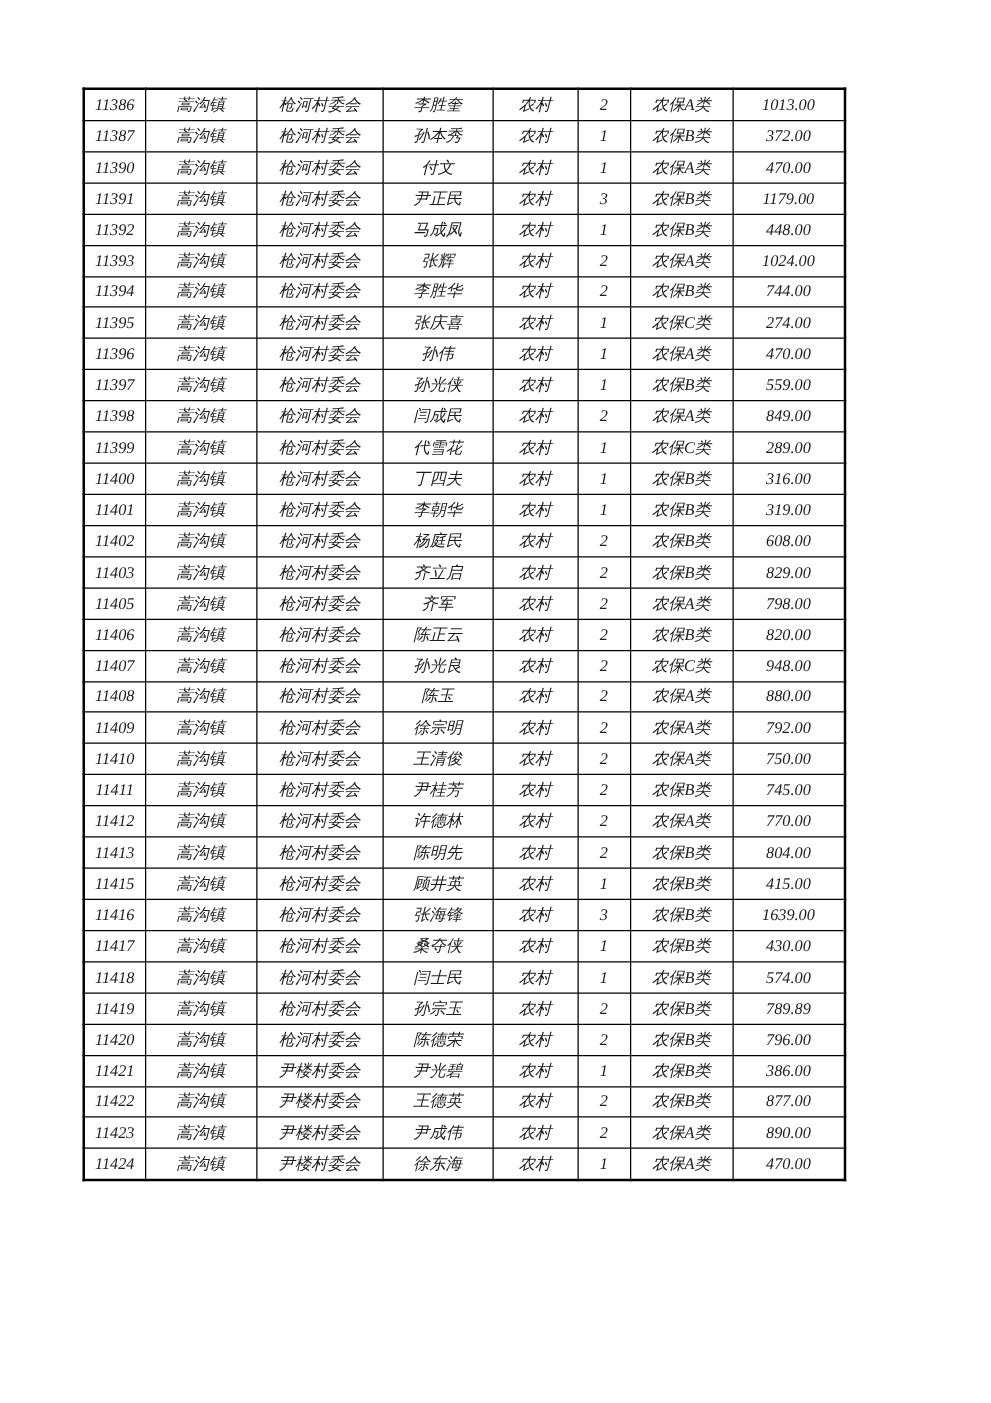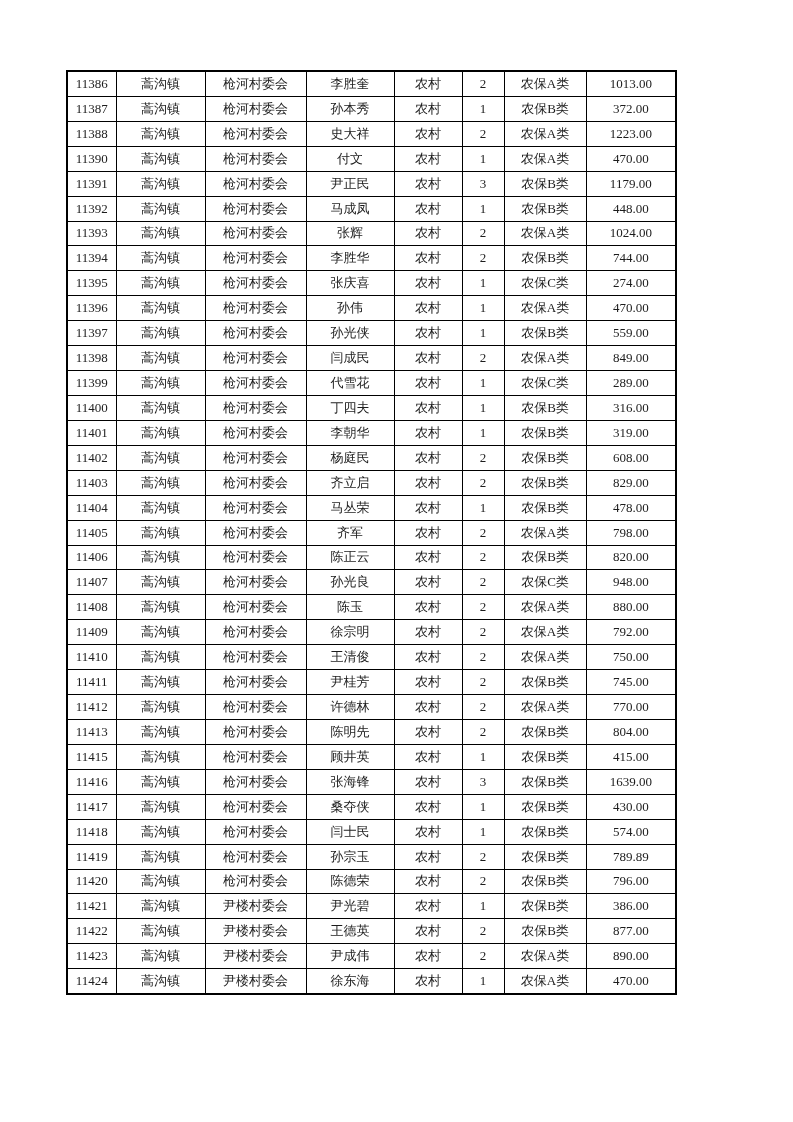--- a/index.html
+++ b/index.html
@@ -7,20 +7,21 @@
     padding: 0;
     background: #ffffff;
   }
   .page {
     position: relative;
     width: 793px;
     height: 1122px;
     background: #ffffff;
     overflow: hidden;
     font-family: "Liberation Serif", "DejaVu Serif", serif;
+    font-style: italic;
   }
   table.data-grid {
     position: absolute;
     left: 66px;
     top: 70px;
     width: 609px;
     border-collapse: collapse;
     table-layout: fixed;
     border: 2px solid #000000;
   }
@@ -75,30 +76,20 @@
           <td>11387</td>
           <td>蒿沟镇</td>
           <td>枪河村委会</td>
           <td>孙本秀</td>
           <td>农村</td>
           <td>1</td>
           <td>农保B类</td>
           <td>372.00</td>
         </tr>
         <tr>
-          <td>11388</td>
-          <td>蒿沟镇</td>
-          <td>枪河村委会</td>
-          <td>史大祥</td>
-          <td>农村</td>
-          <td>2</td>
-          <td>农保A类</td>
-          <td>1223.00</td>
-        </tr>
-        <tr>
           <td>11390</td>
           <td>蒿沟镇</td>
           <td>枪河村委会</td>
           <td>付文</td>
           <td>农村</td>
           <td>1</td>
           <td>农保A类</td>
           <td>470.00</td>
         </tr>
         <tr>
@@ -223,30 +214,20 @@
         </tr>
         <tr>
           <td>11403</td>
           <td>蒿沟镇</td>
           <td>枪河村委会</td>
           <td>齐立启</td>
           <td>农村</td>
           <td>2</td>
           <td>农保B类</td>
           <td>829.00</td>
-        </tr>
-        <tr>
-          <td>11404</td>
-          <td>蒿沟镇</td>
-          <td>枪河村委会</td>
-          <td>马丛荣</td>
-          <td>农村</td>
-          <td>1</td>
-          <td>农保B类</td>
-          <td>478.00</td>
         </tr>
         <tr>
           <td>11405</td>
           <td>蒿沟镇</td>
           <td>枪河村委会</td>
           <td>齐军</td>
           <td>农村</td>
           <td>2</td>
           <td>农保A类</td>
           <td>798.00</td>

